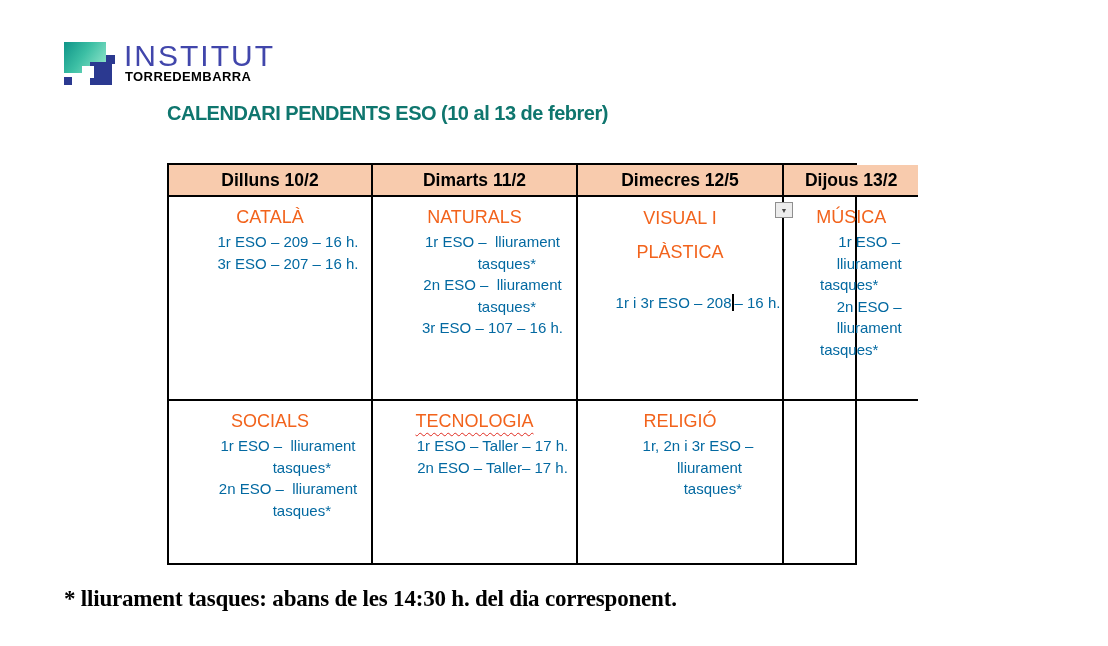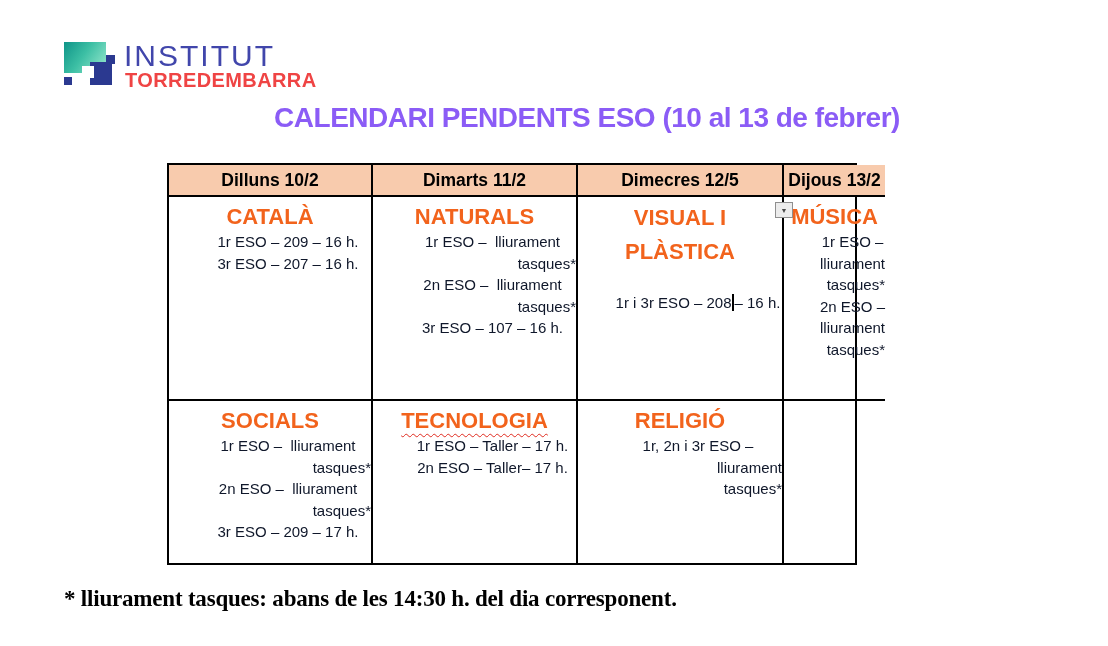--- a/index.html
+++ b/index.html
@@ -11,46 +11,46 @@
   .logo { position:absolute; left:0; top:0; width:300px; height:100px; }
   .lm { position:absolute; }
   .lm-main { left:64px; top:42px; width:42px; height:31px;
     background:linear-gradient(125deg,#0f9488 0%, #3cbfa4 45%, #9dead0 100%); }
   .lm-navy-big { left:90px; top:62px; width:22px; height:23px; background:#2b3990; }
   .lm-notch { left:82px; top:66px; width:12px; height:12px; background:#ffffff; }
   .lm-sq-left { left:64px; top:77px; width:8px; height:8px; background:#2b3990; }
   .lm-sq-right { left:106px; top:55px; width:9px; height:9px; background:#2b3990; }
   .logo-institut { position:absolute; left:124px; top:39px; font-size:30px;
     color:#4146ab; letter-spacing:2px; }
-  .logo-torre { position:absolute; left:125px; top:69px; font-size:20px;
-    font-weight:bold; color:#ef4444; letter-spacing:0.4px; }
+  .logo-torre { position:absolute; left:125px; top:69px; font-size:13px;
+    font-weight:bold; color:#000000; letter-spacing:0.4px; }
   
-  .title { position:absolute; left:167px; top:102px; width:840px; text-align:center;
-    font-size:28px; font-weight:bold; color:#8b5cf6; letter-spacing:-0.5px; }
+  .title { position:absolute; left:167px; top:102px; width:840px; text-align:left;
+    font-size:20px; font-weight:bold; color:#0f766e; letter-spacing:-0.5px; }
   
   .cal-table { position:absolute; left:167px; top:163px; width:690px; height:402px;
     box-sizing:border-box; border:2px solid #000;
     display:grid; grid-template-columns:204px 205px 206px 1fr;
     grid-template-rows:32px 204px 1fr; }
   .cell { box-sizing:border-box; position:relative;
     border-right:2px solid #000; border-bottom:2px solid #000; }
   .cell.c4 { border-right:none; }
   .cell.r3 { border-bottom:none; }
   .th { background:#f8cbad; display:flex; align-items:center; justify-content:center;
     font-weight:bold; font-size:17.5px; color:#000; }
-  .subject { text-align:center; font-weight:bold; font-size:22px; line-height:28px;
+  .subject { text-align:center; font-weight:normal; font-size:18px; line-height:28px;
     color:#f2631c; margin-top:6px; }
   .subject.tall { line-height:34px; margin-top:0; }
   .subject-wrap { margin-top:4px; }
   .squiggle { text-decoration-line:underline; text-decoration-style:wavy;
     text-decoration-color:#e02b20; text-decoration-thickness:1px;
     text-underline-offset:5px; }
   .line { font-size:15px; line-height:21.5px; text-align:center;
-    white-space:pre-wrap; color:#0f172a;margin-left:36px; }
-  .line.cont { text-align:right; }
+    white-space:pre-wrap; color:#0369a1;margin-left:36px; }
+  .line.cont { text-align:right; padding-right:40px; }
   .line.gap-top { margin-top:23px; }
   .caret { display:inline-block; width:2px; height:17px; background:#000;
     vertical-align:-3px; margin:0 1px 0 0; }
   .dropdown-btn { position:absolute; left:606px; top:37px; width:18px; height:16px;
     background:#ececec; border:1px solid #8f8f8f; box-sizing:border-box;
     display:flex; align-items:center; justify-content:center;
     font-size:7px; color:#4a4a4a; line-height:1; cursor:pointer; }
   
   .footnote { position:absolute; left:64px; top:586px;
     font-family:"Liberation Serif", serif; font-weight:bold; font-size:23px;
@@ -105,21 +105,20 @@
     <div class="line">2n ESO –  lliurament</div>
     <div class="line cont">tasques*</div>
   </div>
 
   <div class="cell r3">
     <div class="subject">SOCIALS</div>
     <div class="line">1r ESO –  lliurament</div>
     <div class="line cont">tasques*</div>
     <div class="line">2n ESO –  lliurament</div>
     <div class="line cont">tasques*</div>
-    <div class="line">3r ESO – 209 – 17 h.</div>
   </div>
   <div class="cell r3">
     <div class="subject"><span class="squiggle">TECNOLOGIA</span></div>
     <div class="line">1r ESO – Taller – 17 h.</div>
     <div class="line">2n ESO – Taller– 17 h.</div>
   </div>
   <div class="cell r3">
     <div class="subject">RELIGIÓ</div>
     <div class="line">1r, 2n i 3r ESO –</div>
     <div class="line cont">lliurament</div>

